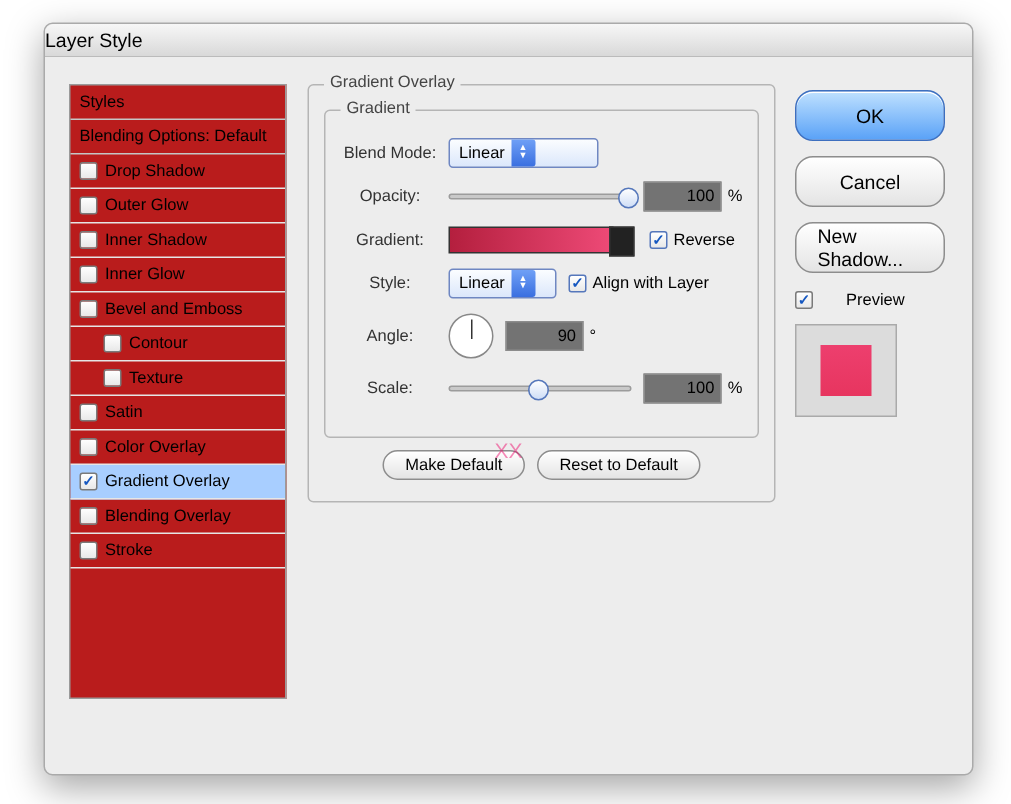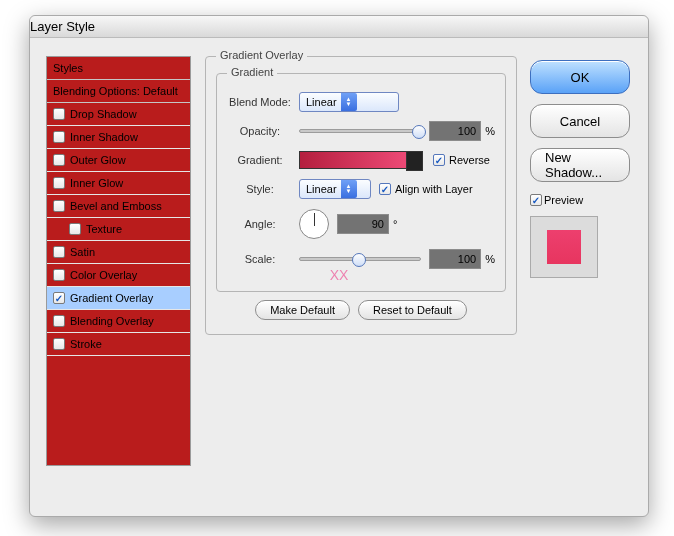--- a/index.html
+++ b/index.html
@@ -118,65 +118,69 @@
 .aqua-btn.primary {
   background: linear-gradient(#bfe1ff,#5aa2f7);
   border-color: #3d6fbf; color: #000;
 }
 
 .defaults-row { text-align: center; margin-top: 8px; display: flex; gap: 8px; justify-content: center; }
 
 
 .right-col { position: absolute; right: 18px; top: 22px; width: 100px; }
 .right-col .aqua-btn { width: 100px; margin-bottom: 10px; font-size: 13px; height: 34px; border-radius: 12px; }
-.preview-chk { display: flex; align-items: center; gap: 2px; margin-top: 2px; font-size: 13px; }
+.preview-chk { display: flex; align-items: center; gap: 22px; margin-top: 2px; font-size: 13px; }
 .preview-swatch {
   margin-top: 10px; width: 68px; height: 62px; background: #dcdcdc;
   border: 1px solid #aaa; display: flex; align-items: center; justify-content: center;
 }
 .preview-swatch-inner { width: 34px; height: 34px; background: linear-gradient(#ed3f6e,#e7355f); }
 
 .check-inline { display: inline-flex; align-items: flex-end; gap: 4px; }
 .check-inline .chk { border-color: #5577bb; }
 
 .watermark {
-  position:absolute; left:50%; top:229px; transform:translateX(-50%);
+  position:absolute; left:50%; top:254px; transform:translateX(-50%);
   color:#e06; font-size:14px; opacity:.45; pointer-events:none;
 }
 </style>
 </head>
 <body>
 
 <div class="window">
   <div class="titlebar">Layer Style</div>
   <div class="content">
 
     <div class="styles-panel">
       <div class="styles-header">Styles</div>
       <div class="styles-sub">Blending Options: Default</div>
       <div id="styles-list">
           <div class="style-item">
             <span class="chk"></span>
             <span>Drop Shadow</span>
           </div>
           <div class="style-item">
             <span class="chk"></span>
+            <span>Outer Glow</span>
+          </div>
+          <div class="style-item">
+            <span class="chk"></span>
             <span>Inner Shadow</span>
           </div>
           <div class="style-item">
             <span class="chk"></span>
-            <span>Outer Glow</span>
-          </div>
-          <div class="style-item">
-            <span class="chk"></span>
             <span>Inner Glow</span>
           </div>
           <div class="style-item">
             <span class="chk"></span>
             <span>Bevel and Emboss</span>
+          </div>
+          <div class="style-item indent">
+            <span class="chk"></span>
+            <span>Contour</span>
           </div>
           <div class="style-item indent">
             <span class="chk"></span>
             <span>Texture</span>
           </div>
           <div class="style-item">
             <span class="chk"></span>
             <span>Satin</span>
           </div>
           <div class="style-item">

